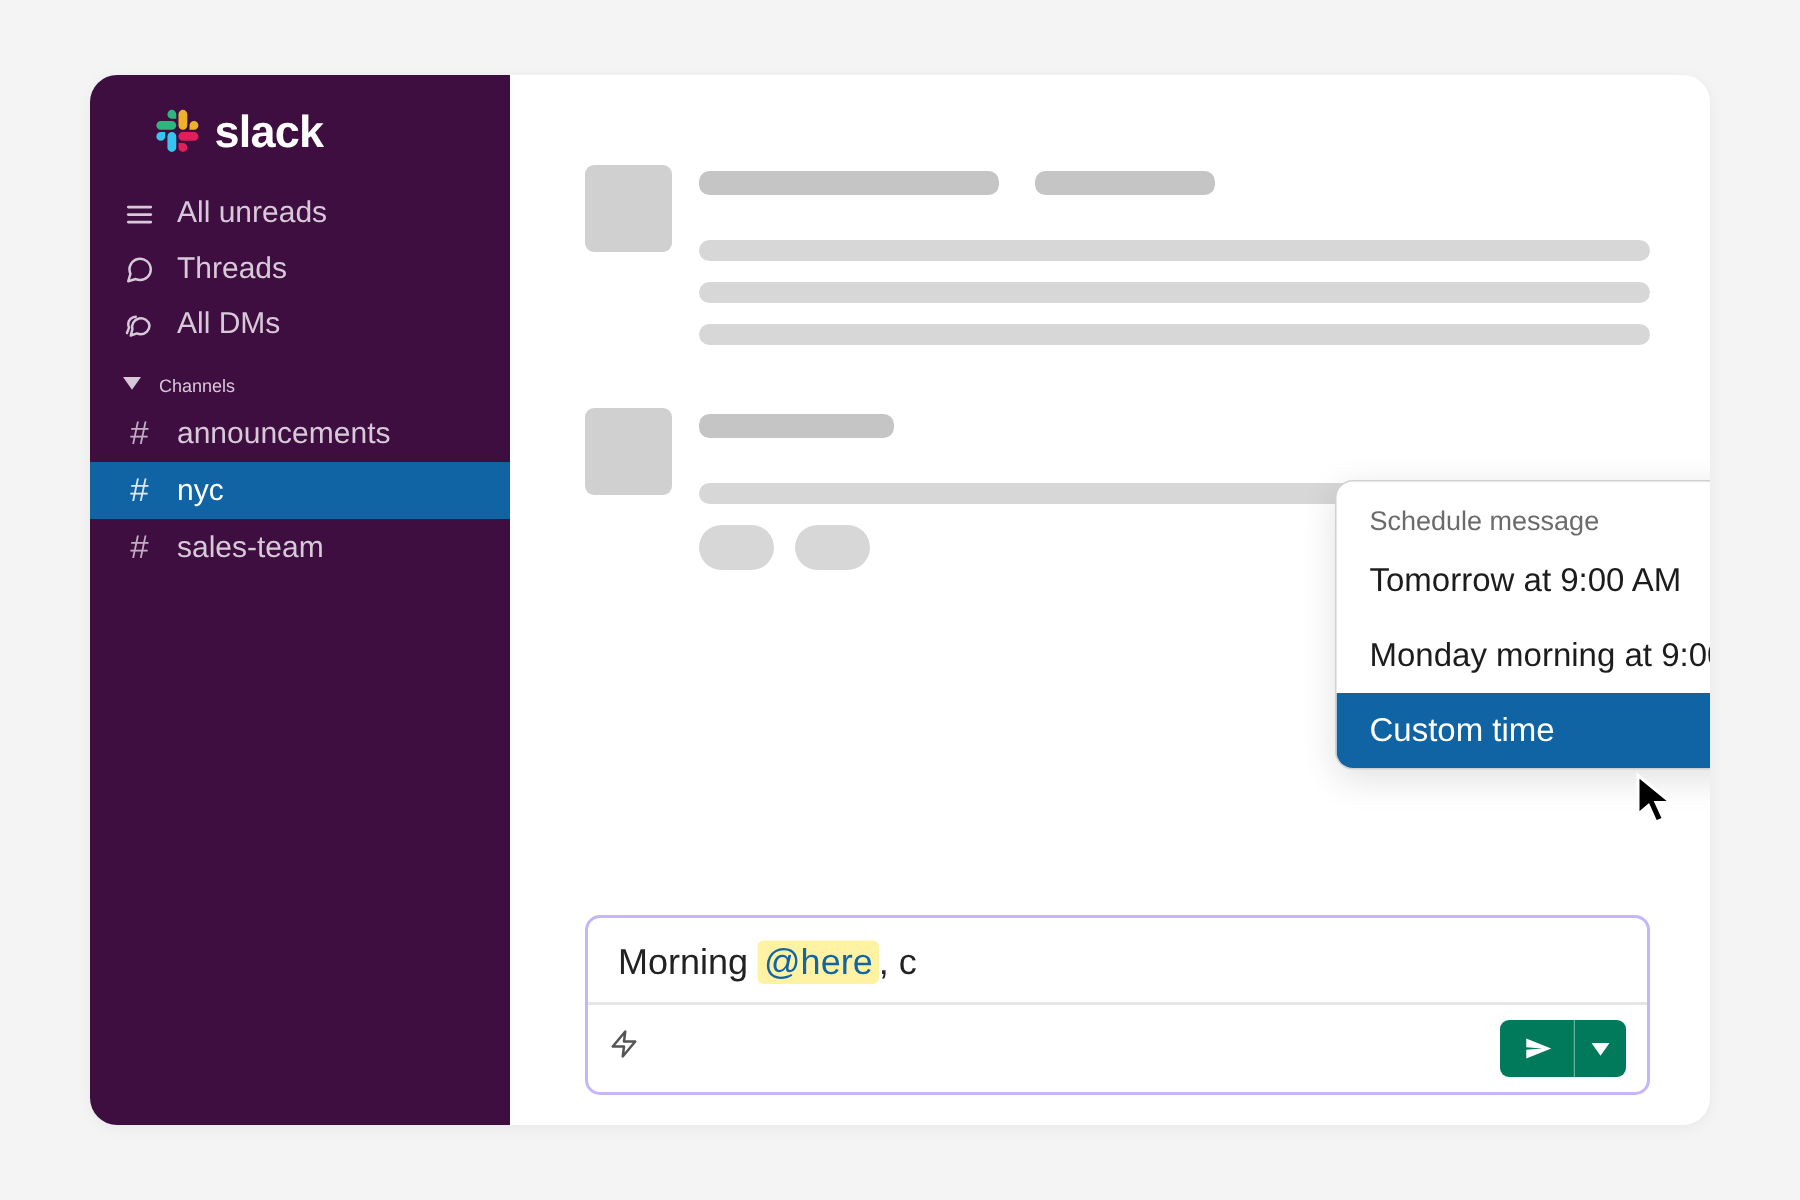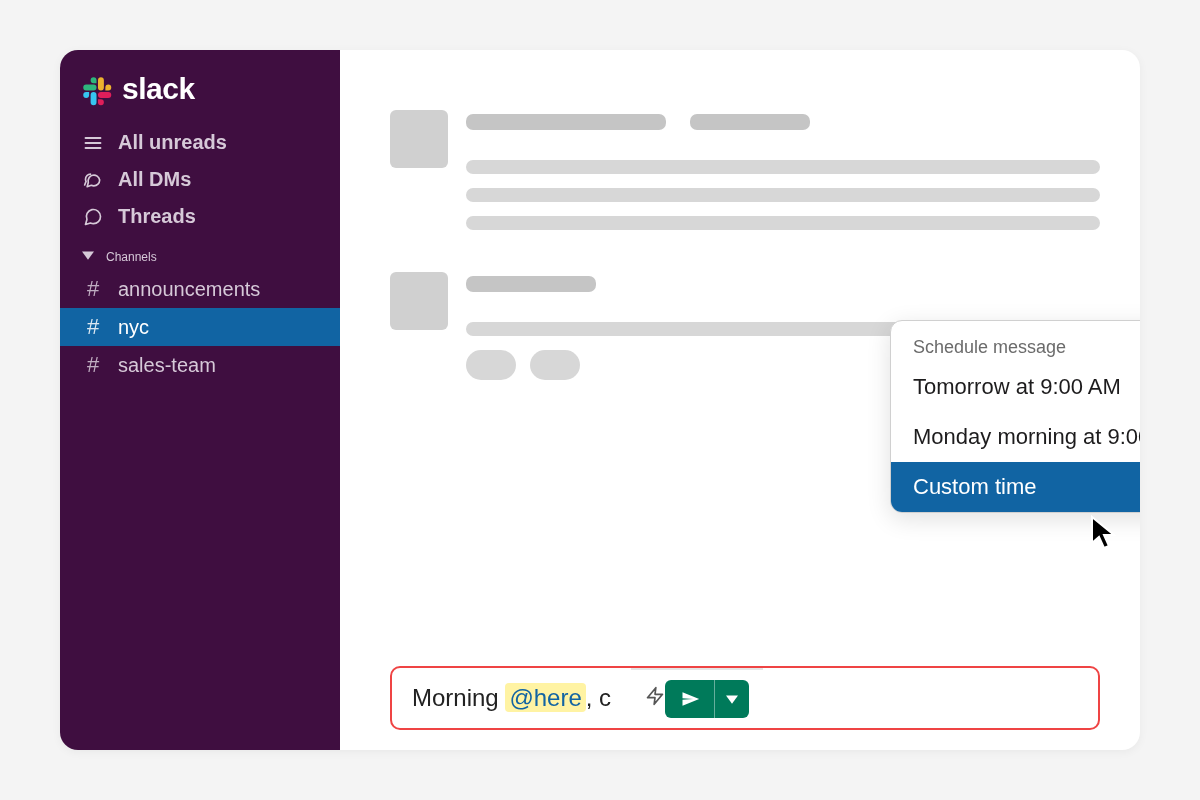--- a/index.html
+++ b/index.html
@@ -25,39 +25,39 @@
   
   .sidebar {
     width: 280px;
     background: #3f0e40;
     color: #d6c9d8;
     padding: 22px 0 0 0;
     flex-shrink: 0;
   }
   .logo-row {
     display: flex;
-    align-items: flex-end;
+    align-items: flex-start;
     gap: 10px;
     padding: 0 22px 18px 22px;
+    margin-left: 21px;
   }
   .logo-mark svg { display:block; }
   .logo-text {
     font-size: 30px;
     font-weight: 800;
     color: #fff;
     letter-spacing: -0.5px;
   }
   .nav-item {
     display: flex;
     align-items: center;
     gap: 14px;
     padding: 7px 22px;
     font-size: 20px;
     cursor: pointer;
-    font-weight: bold;
   }
   .nav-item .icon { width:22px; display:flex; justify-content:center; }
   .section-header {
     display: flex;
     align-items: center;
     gap: 12px;
     padding: 14px 22px 6px 22px;
     font-size: 12px;
     cursor: pointer;
   }
@@ -101,25 +101,26 @@
     margin-bottom: 14px;
   }
   .ph.dark { background: #c5c5c5; height:16px; }
   .ph-row-top { display:flex; gap:24px; margin-bottom:16px; }
   .chips { display:flex; gap:14px; margin-top:4px;}
   .chip {
     width:50px; height:30px; border-radius:15px; background:#d7d7d7;
   }
   
   .composer {
-    border: 2px solid #ef4444;
+    border: 2px solid #c4b5fd;
     border-radius: 10px;
     margin-top: auto;
     padding: 0;
     display:flex;
+    flex-direction:column;
   }
   .composer-text {
     padding: 16px 20px 12px 20px;
     font-size: 24px;
     color:#222;
   }
   .composer-text .prefix { color:#222; }
   .composer-text .mention {
     background:#fff3a3;
     color:#1264a3;
@@ -218,35 +219,35 @@
             <line x1="3" y1="6" x2="21" y2="6"></line>
             <line x1="3" y1="12" x2="21" y2="12"></line>
             <line x1="3" y1="18" x2="21" y2="18"></line>
           </svg>
       </span>
       <span>All unreads</span>
     </div>
 
     <div class="nav-item">
       <span class="icon">
+        <svg width="20" height="20" viewBox="0 0 24 24" fill="none" stroke="#d6c9d8" stroke-width="2" stroke-linecap="round" stroke-linejoin="round">
+            <path d="M21 11.5a8.38 8.38 0 0 1-8.5 8.5 8.5 8.5 0 0 1-3.5-.74L3 21l1.74-6A8.5 8.5 0 1 1 21 11.5z"></path>
+          </svg>
+      </span>
+      <span>Threads</span>
+    </div>
+
+    <div class="nav-item">
+      <span class="icon">
         <svg width="22" height="20" viewBox="0 0 26 24" fill="none" stroke="#d6c9d8" stroke-width="2" stroke-linecap="round" stroke-linejoin="round">
           <path d="M21 12a7 7 0 0 1-7 7 7 7 0 0 1-3-.66L6 20l1.34-5A7 7 0 1 1 21 12z"></path>
           <path d="M10 5a6 6 0 0 0-6 6c0 1 .24 1.9.66 2.7L3 18"></path>
         </svg>
       </span>
       <span>All DMs</span>
-    </div>
-
-    <div class="nav-item">
-      <span class="icon">
-        <svg width="20" height="20" viewBox="0 0 24 24" fill="none" stroke="#d6c9d8" stroke-width="2" stroke-linecap="round" stroke-linejoin="round">
-            <path d="M21 11.5a8.38 8.38 0 0 1-8.5 8.5 8.5 8.5 0 0 1-3.5-.74L3 21l1.74-6A8.5 8.5 0 1 1 21 11.5z"></path>
-          </svg>
-      </span>
-      <span>Threads</span>
     </div>
 
     <div class="section-header">
       <span>
         <svg width="12" height="12" viewBox="0 0 10 10">
             <polygon points="0,2 10,2 5,9" fill="#d6c9d8"></polygon>
           </svg>
       </span>
       <span>Channels</span>
     </div>

